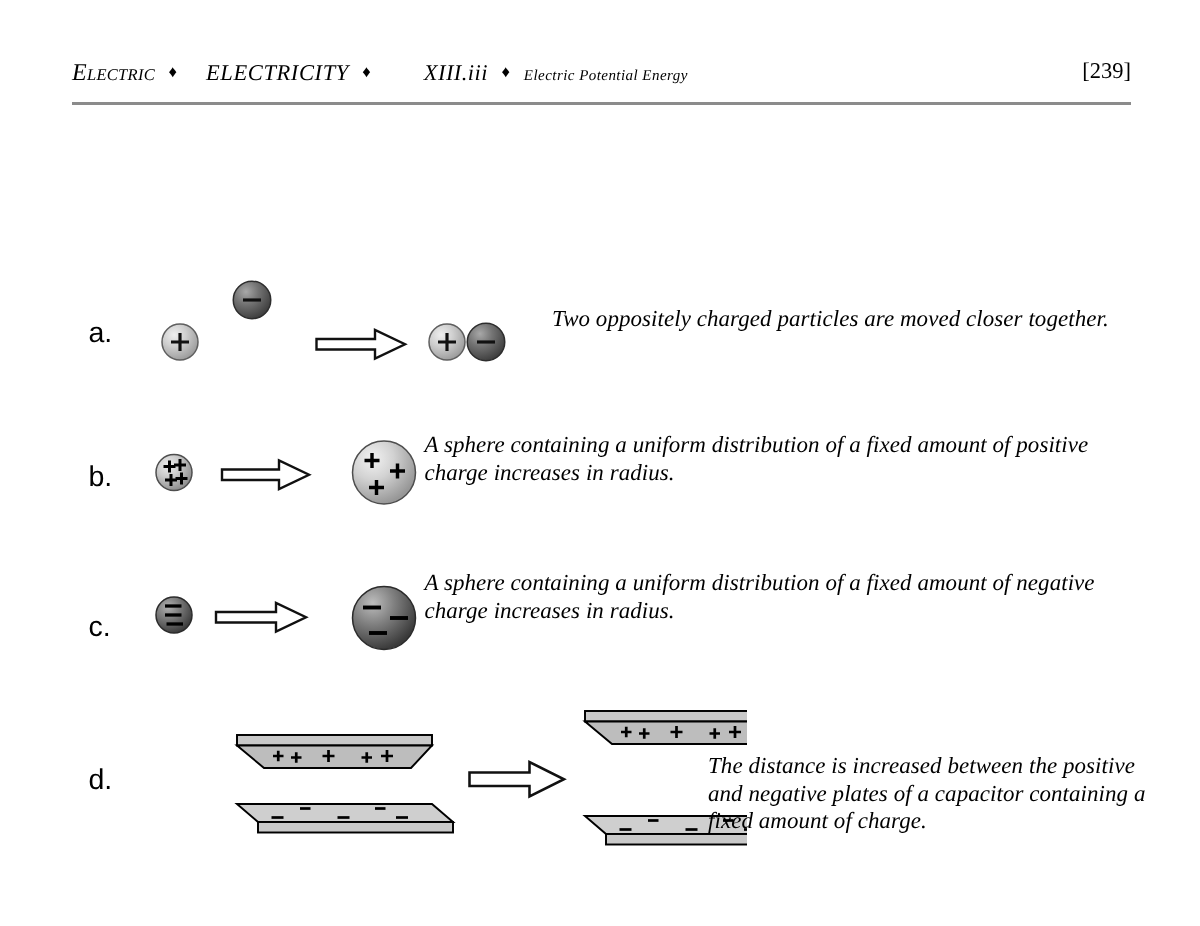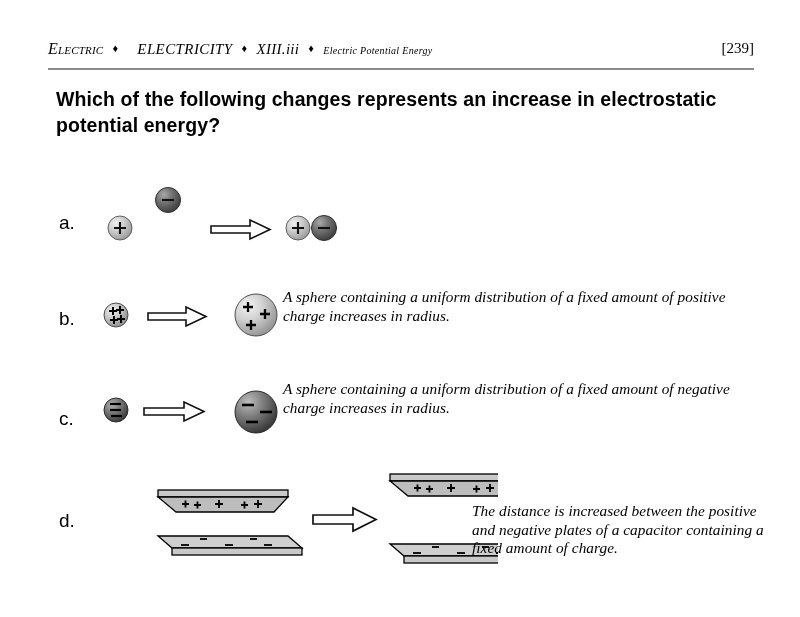--- a/index.html
+++ b/index.html
@@ -51,21 +51,21 @@
     font-size: 11px;
     padding: 0 9px;
     position: relative;
     top: -2px;
   }
   .crumb-section {
     font-size: 15px;
     letter-spacing: 0.4px;
     margin-left: 10px;
   }
-  .crumb-num { font-size: 15px; }
+  .crumb-num { font-size: 15px; margin-left: 26px; }
   .crumb-topic { font-size: 10px; font-style: italic; }
 
   .page-number {
     position: absolute;
     right: 0;
     top: 0;
     font-family: "Liberation Serif", serif;
     font-size: 15px;
   }
 
@@ -146,21 +146,20 @@
 <div class="page">
 
   <div class="header">
     <div class="header-crumbs">
       <span class="crumb-physics">Electric</span><span class="crumb-sep">♦</span><span class="crumb-section">ELECTRICITY</span><span class="crumb-sep">♦</span><span class="crumb-num">XIII.iii</span><span class="crumb-sep">♦</span><span class="crumb-topic">Electric Potential Energy</span>
     </div>
     <div class="page-number">[239]</div>
   </div>
   <div class="header-rule"></div>
 
-  <div class="question">Which of the following changes represents an increase in electrostatic potential energy?</div>
 
   <div class="option opt-a">
     <div class="option-letter">a.</div>
     <div class="figure">
       <svg width="260" height="80" viewBox="0 0 260 80" xmlns="http://www.w3.org/2000/svg">
         <defs>
           <radialGradient id="gPos" cx="34%" cy="30%" r="72%">
             <stop offset="0%" stop-color="#efefef"></stop>
             <stop offset="45%" stop-color="#cfcfcf"></stop>
             <stop offset="100%" stop-color="#9d9d9d"></stop>
@@ -178,20 +177,21 @@
         <path d="M64,22 h12" stroke="#111" stroke-width="2.1"></path>
 
         <path d="M113,48 L152,48 L152,42 L172,51.5 L152,61 L152,55 L113,55 Z" fill="#ffffff" stroke="#111111" stroke-width="1.6" stroke-linejoin="miter"></path>
 
         <circle cx="200" cy="50" r="12" fill="url(#gPos)" stroke="#5f5f5f" stroke-width="1"></circle>
         <path d="M194,50 h12 M200,44 v12" stroke="#111" stroke-width="2.1"></path>
         <circle cx="226" cy="50" r="12.5" fill="url(#gNeg)" stroke="#2d2d2d" stroke-width="1"></circle>
         <path d="M220,50 h12" stroke="#111" stroke-width="2.1"></path>
       </svg>
     </div>
+    <div class="option-text">Two oppositely charged  particles are moved closer together.</div>
   </div>
 
   <div class="option opt-b">
     <div class="option-letter">b.</div>
     <div class="figure">
       <svg width="220" height="68" viewBox="0 0 220 68" xmlns="http://www.w3.org/2000/svg">
         <defs>
           <radialGradient id="gPosB1" cx="34%" cy="30%" r="72%">
             <stop offset="0%" stop-color="#ededed"></stop>
             <stop offset="45%" stop-color="#cbcbcb"></stop>

